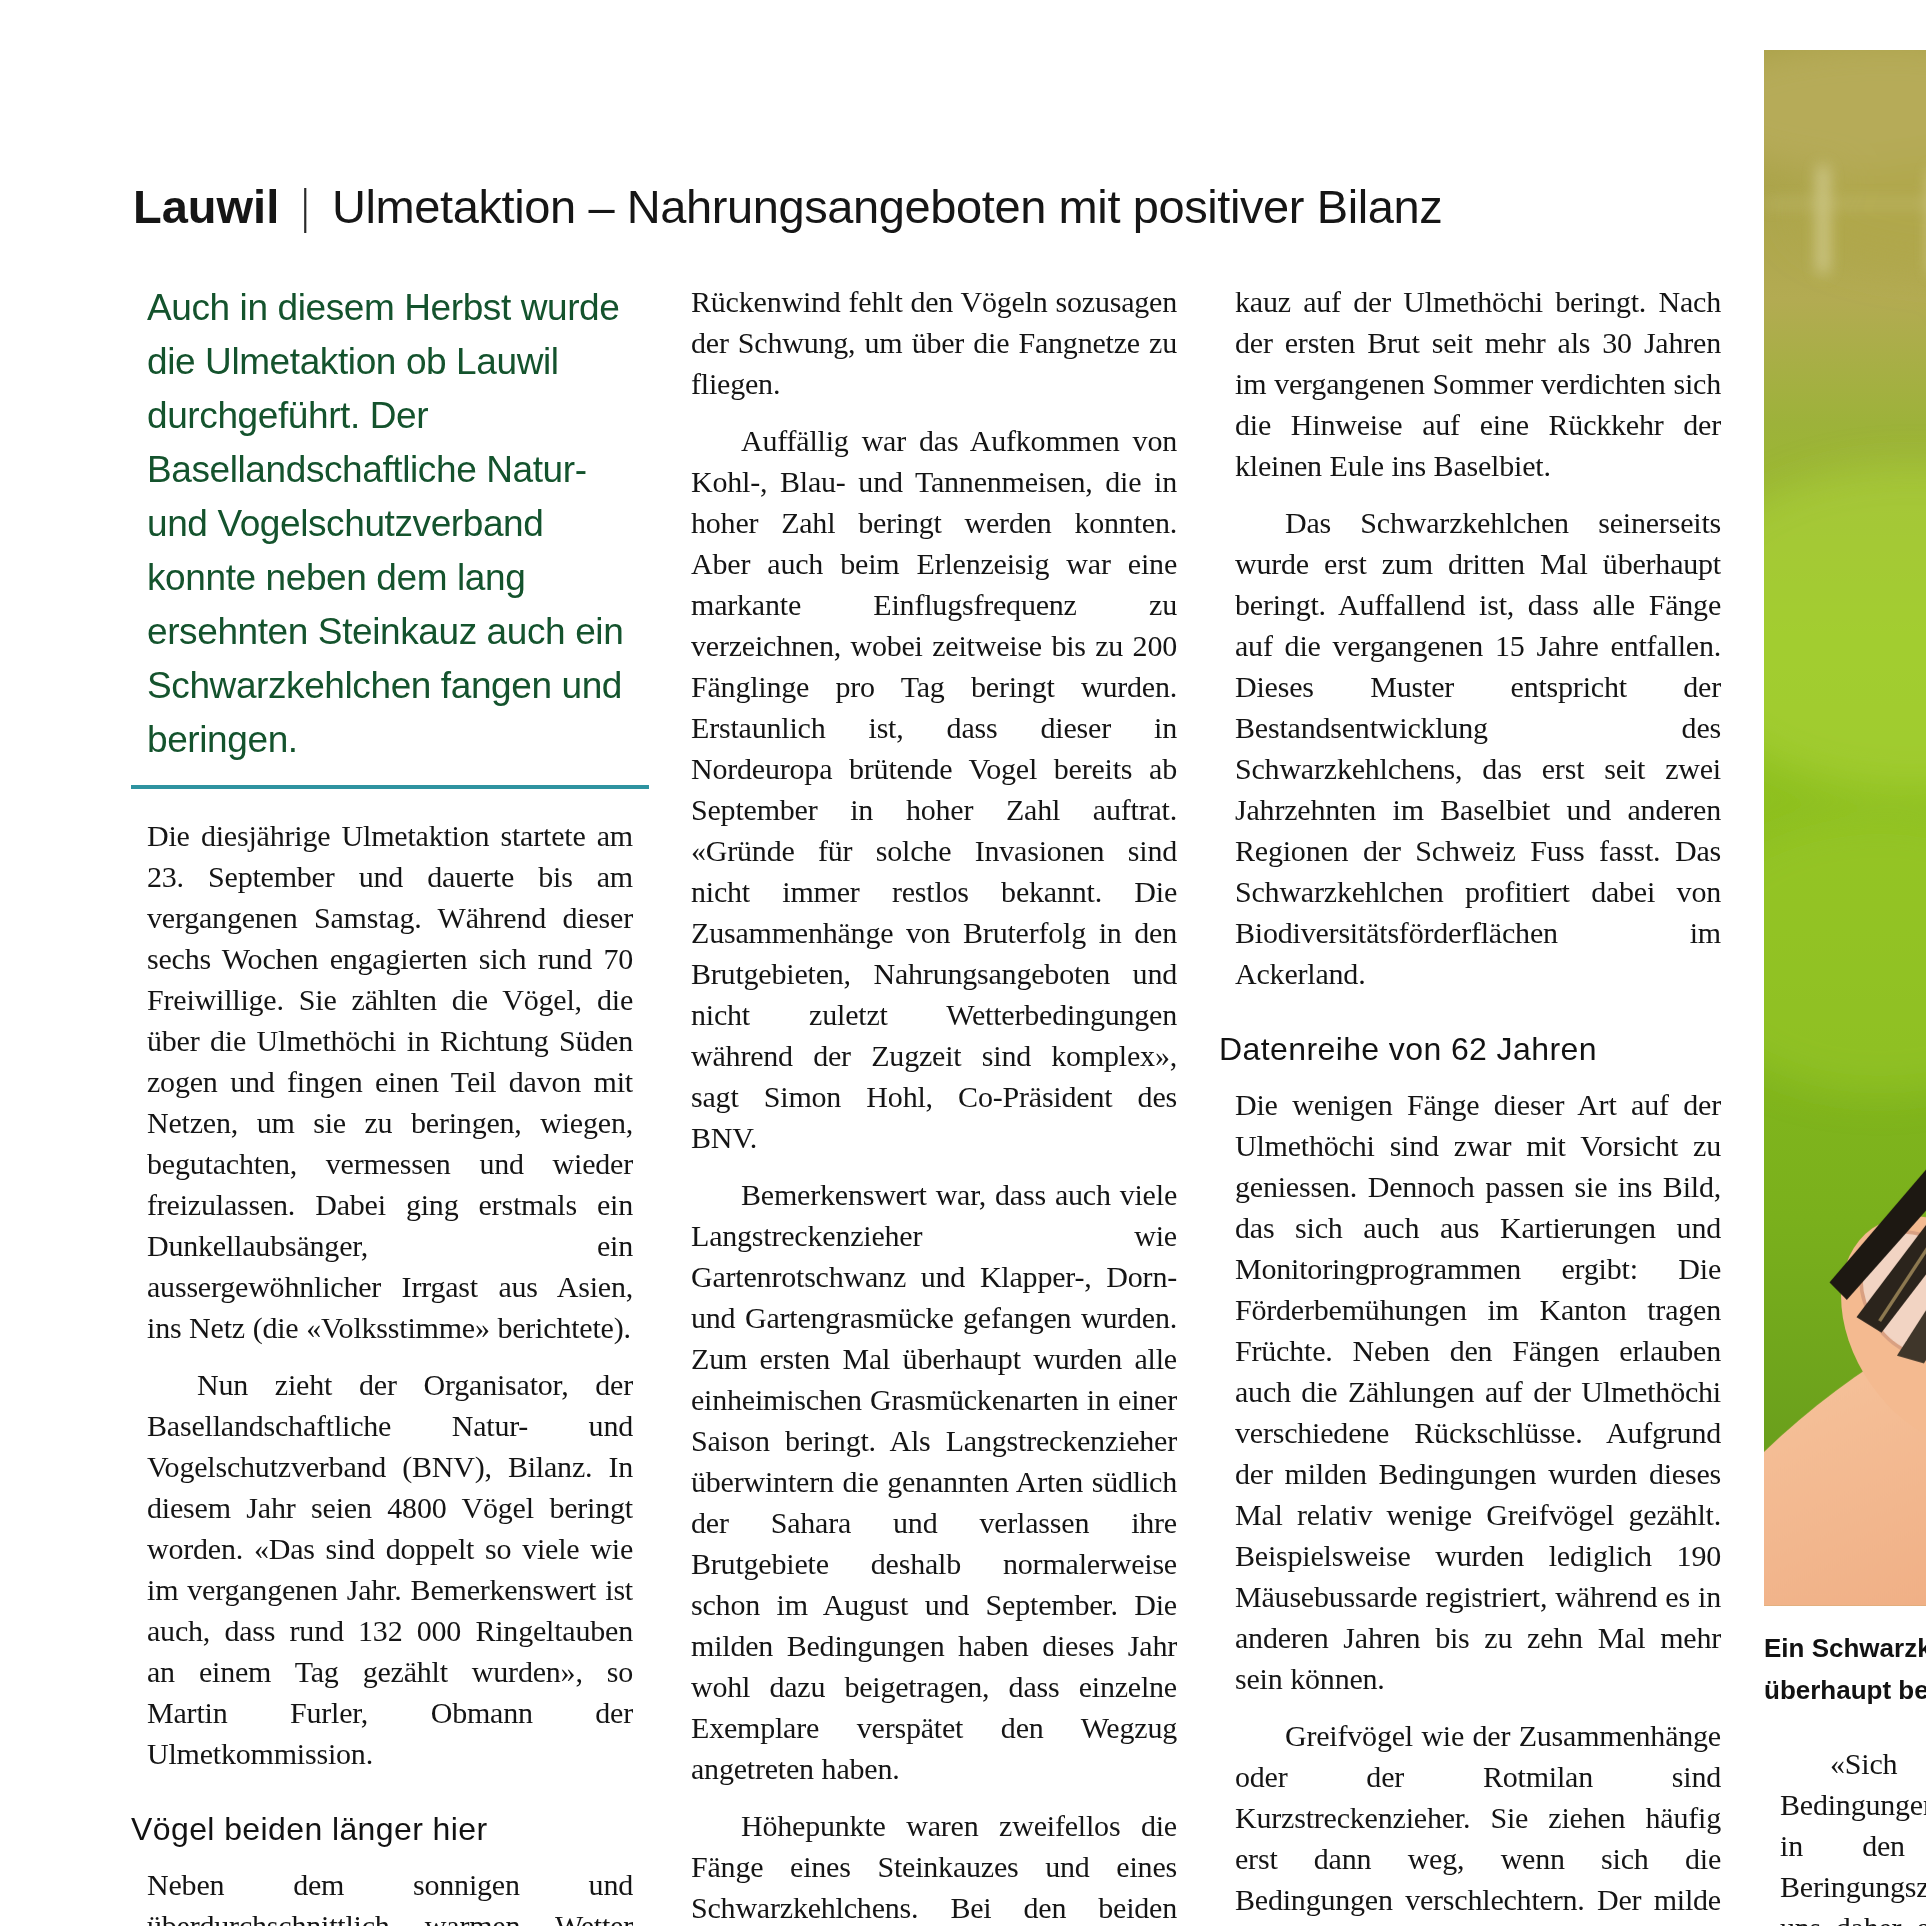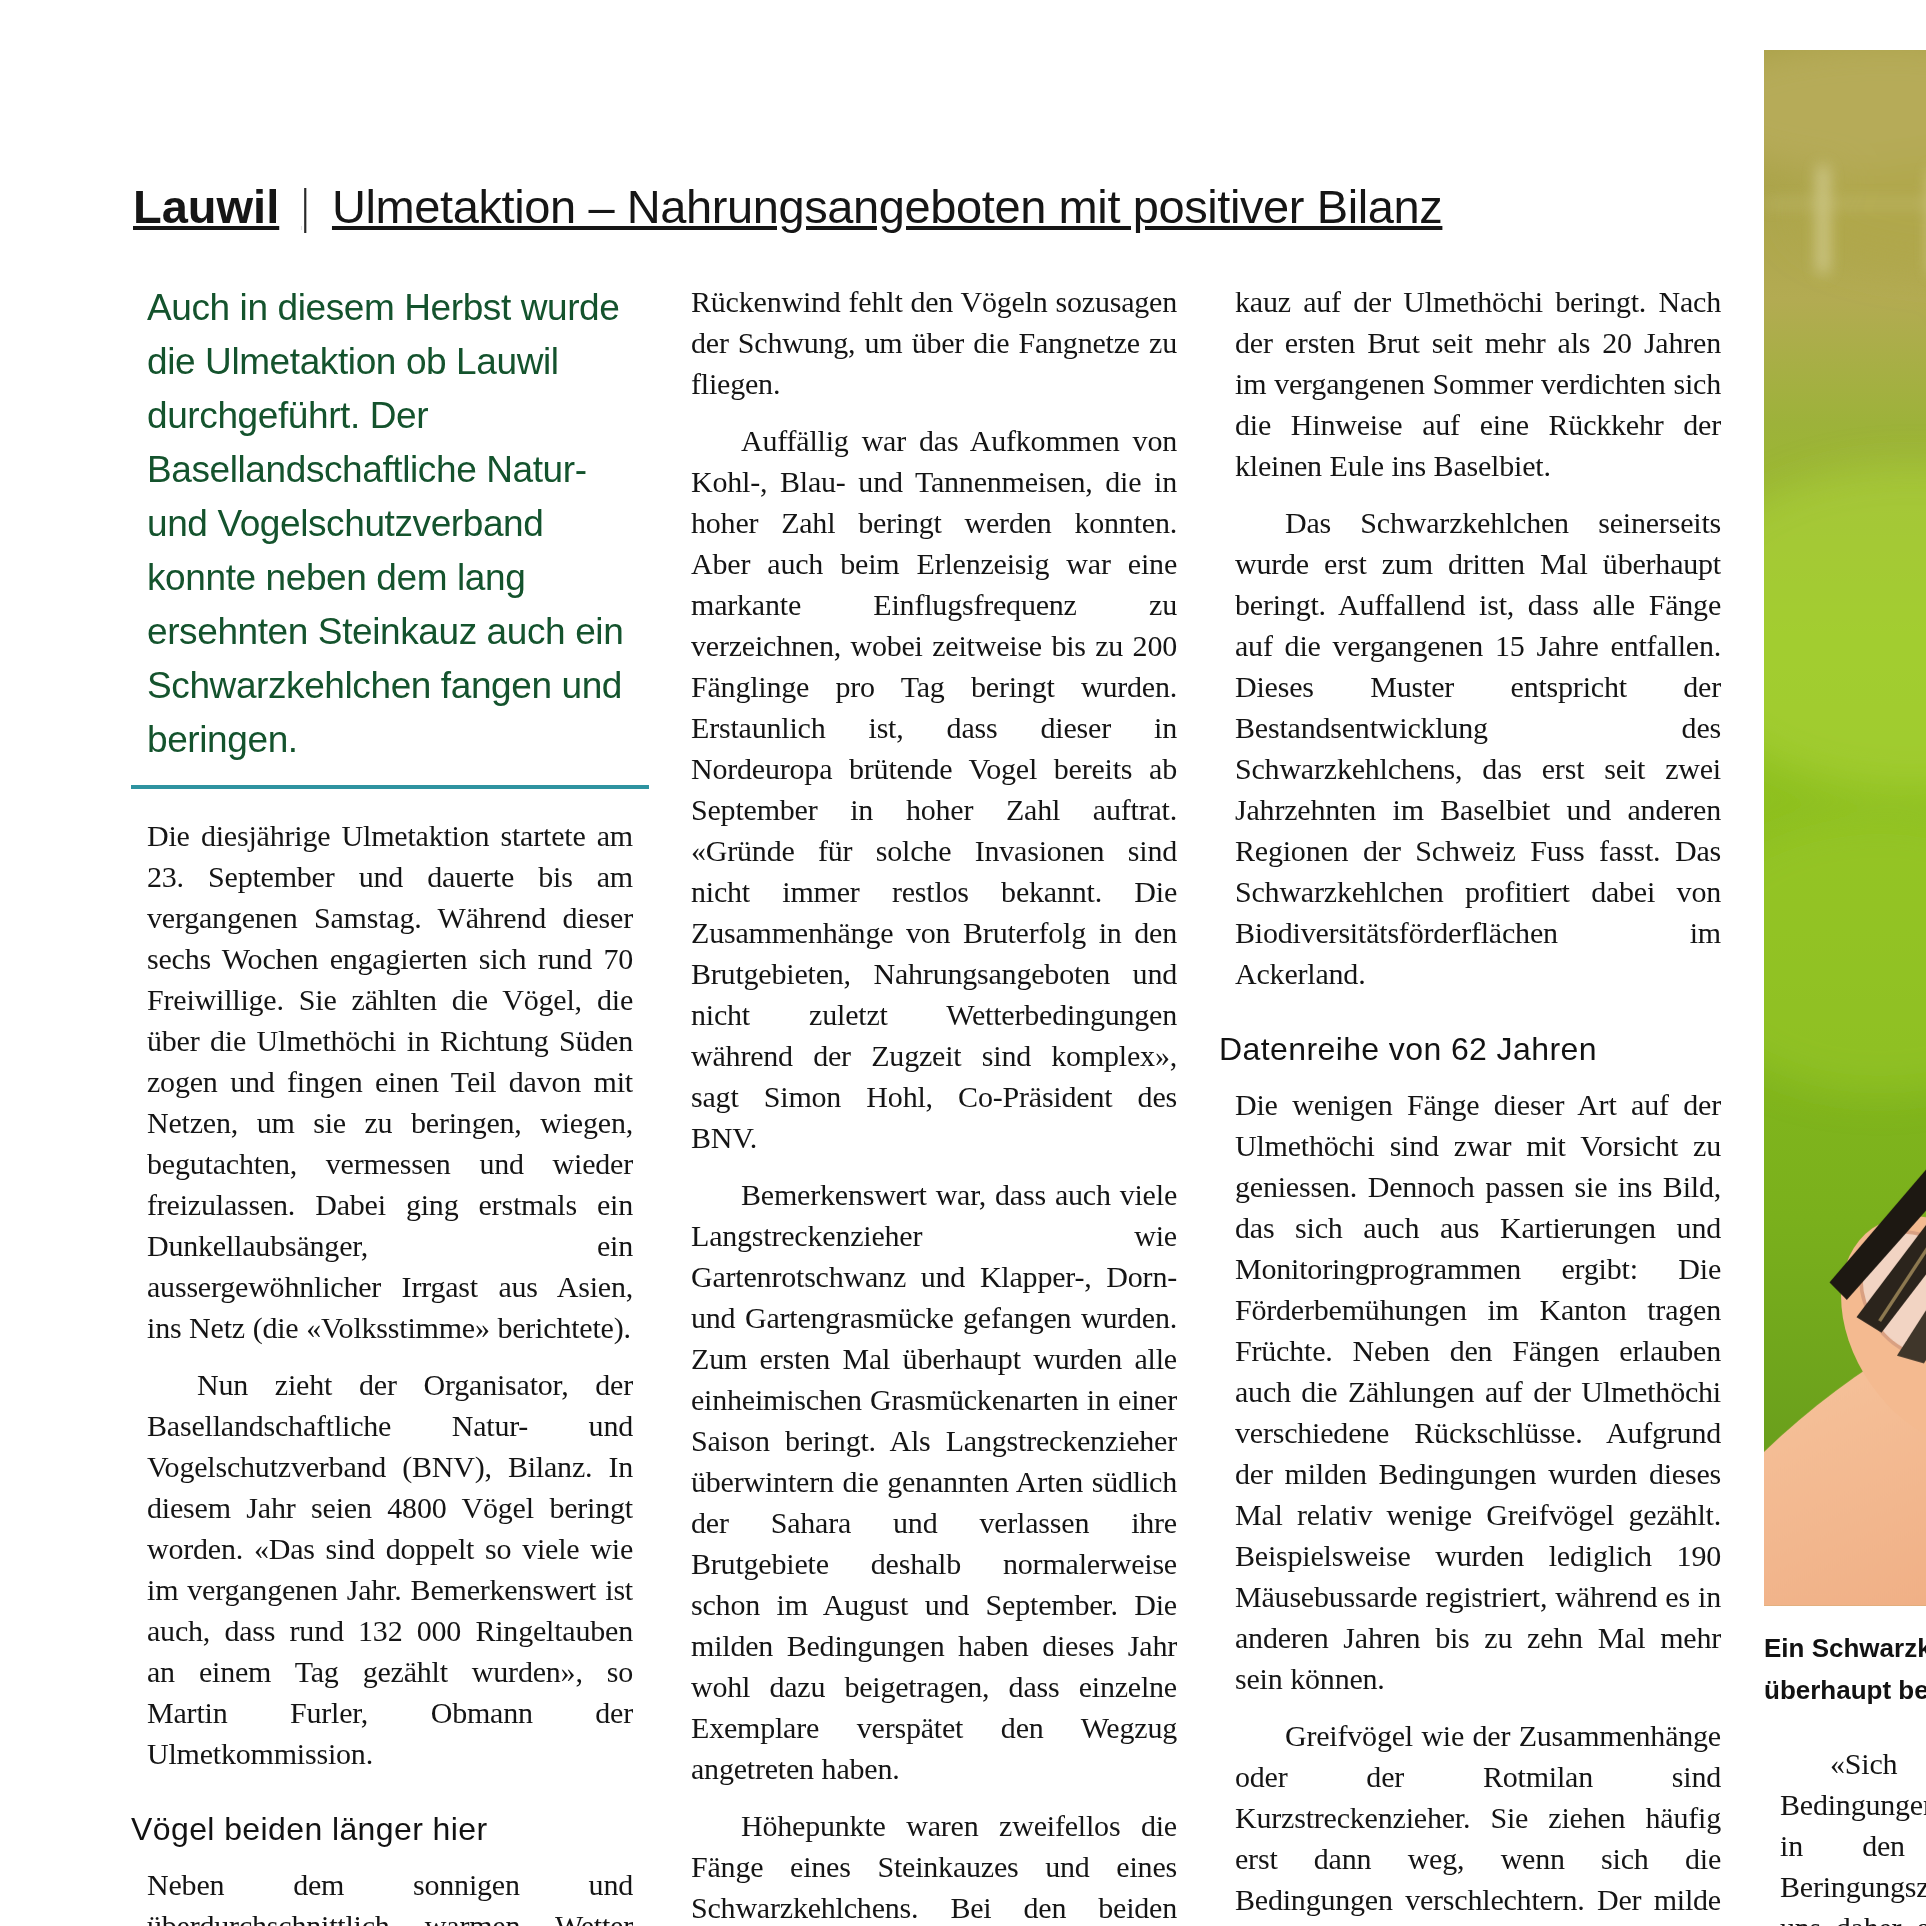--- a/index.html
+++ b/index.html
@@ -5,21 +5,21 @@
   html,body{margin:0;padding:0;background:#ffffff;}
   .page{position:relative;width:2912px;height:2171px;background:#ffffff;overflow:hidden;
         font-family:"Liberation Serif",serif;color:#151515;}
 
   
   .headline{position:absolute;left:129px;top:15.4px;margin:0;width:1676px;
             font-family:"Liberation Sans",sans-serif;font-weight:700;
             font-size:112px;line-height:123px;letter-spacing:-2.7px;color:#121212;white-space:nowrap;}
   .kicker{position:absolute;left:133px;top:178px;width:1656px;
           font-family:"Liberation Sans",sans-serif;font-size:47px;color:#161616;
-          display:flex;align-items:center;text-decoration:underline;}
+          display:flex;align-items:center;}
   .kicker-loc{font-weight:700;}
   .kicker-sep{font-weight:400;margin:0 20px;font-size:49px;transform:scaleX(.55);color:#2a2a2a;}
   .kicker-sub{font-weight:400;letter-spacing:-0.4px;}
 
   
   .col{position:absolute;top:265px;}
   #col1{left:131px;width:518px;}
   #col2{left:675px;width:518px;}
   #col3{left:1219px;width:518px;}
   #col4{left:1764px;width:497px;top:1727px;}
@@ -69,21 +69,21 @@
   </div>
 
   <div class="col" id="col2">
     <p class="body">Rückenwind fehlt den Vögeln sozusagen der Schwung, um über die Fangnetze zu fliegen.</p>
     <p class="body indent">Auffällig war das Aufkommen von Kohl-, Blau- und Tannenmeisen, die in hoher Zahl beringt werden konnten. Aber auch beim Erlenzeisig war eine markante Einflugsfrequenz zu verzeichnen, wobei zeitweise bis zu 200 Fänglinge pro Tag beringt wurden. Erstaunlich ist, dass dieser in Nordeuropa brütende Vogel bereits ab September in hoher Zahl auftrat. «Gründe für solche Invasionen sind nicht immer restlos bekannt. Die Zusammenhänge von Bruterfolg in den Brutgebieten, Nahrungsangeboten und nicht zuletzt Wetterbedingungen während der Zugzeit sind komplex», sagt Simon Hohl, Co-Präsident des BNV.</p>
     <p class="body indent">Bemerkenswert war, dass auch viele Langstreckenzieher wie Gartenrotschwanz und Klapper-, Dorn- und Gartengrasmücke gefangen wurden. Zum ersten Mal überhaupt wurden alle einheimischen Grasmückenarten in einer Saison beringt. Als Langstreckenzieher überwintern die genannten Arten südlich der Sahara und verlassen ihre Brutgebiete deshalb normalerweise schon im August und September. Die milden Bedingungen haben dieses Jahr wohl dazu beigetragen, dass einzelne Exemplare verspätet den Wegzug angetreten haben.</p>
     <p class="body indent">Höhepunkte waren zweifellos die Fänge eines Steinkauzes und eines Schwarzkehlchens. Bei den beiden Vögeln handelt es sich um Arten, die im Kulturland brüten und deren Populationen im Baselbiet durch gezielte Förderprojekte unterstützt werden. Letztmals wurde vor 47 Jahren ein Stein-</p>
   </div>
 
   <div class="col" id="col3">
-    <p class="body">kauz auf der Ulmethöchi beringt. Nach der ersten Brut seit mehr als 20 Jahren im vergangenen Sommer verdichten sich die Hinweise auf eine Rückkehr der kleinen Eule ins Baselbiet.</p>
+    <p class="body">kauz auf der Ulmethöchi beringt. Nach der ersten Brut seit mehr als 30 Jahren im vergangenen Sommer verdichten sich die Hinweise auf eine Rückkehr der kleinen Eule ins Baselbiet.</p>
     <p class="body indent">Das Schwarzkehlchen seinerseits wurde erst zum dritten Mal überhaupt beringt. Auffallend ist, dass alle Fänge auf die vergangenen 15 Jahre entfallen. Dieses Muster entspricht der Bestandsentwicklung des Schwarzkehlchens, das erst seit zwei Jahrzehnten im Baselbiet und anderen Regionen der Schweiz Fuss fasst. Das Schwarzkehlchen profitiert dabei von Biodiversitätsförderflächen im Ackerland.</p>
     <h2 class="subhead">Datenreihe von 62 Jahren</h2>
     <p class="body">Die wenigen Fänge dieser Art auf der Ulmethöchi sind zwar mit Vorsicht zu geniessen. Dennoch passen sie ins Bild, das sich auch aus Kartierungen und Monitoringprogrammen ergibt: Die Förderbemühungen im Kanton tragen Früchte. Neben den Fängen erlauben auch die Zählungen auf der Ulmethöchi verschiedene Rückschlüsse. Aufgrund der milden Bedingungen wurden dieses Mal relativ wenige Greifvögel gezählt. Beispielsweise wurden lediglich 190 Mäusebussarde registriert, während es in anderen Jahren bis zu zehn Mal mehr sein können.</p>
     <p class="body indent">Greifvögel wie der Zusammenhänge oder der Rotmilan sind Kurzstreckenzieher. Sie ziehen häufig erst dann weg, wenn sich die Bedingungen verschlechtern. Der milde Oktober gab schlicht keinen Anlass, um gegen Süden zu fliegen. Dies kann sich jedoch bei einem markanten Wetterumbruch schlagartig ändern.</p>
   </div>
 
   <figure class="photo">
     <svg viewBox="0 0 2642 4040" preserveAspectRatio="none">
       <defs>
         <linearGradient id="bg" x1="0" y1="0" x2="0" y2="1">

